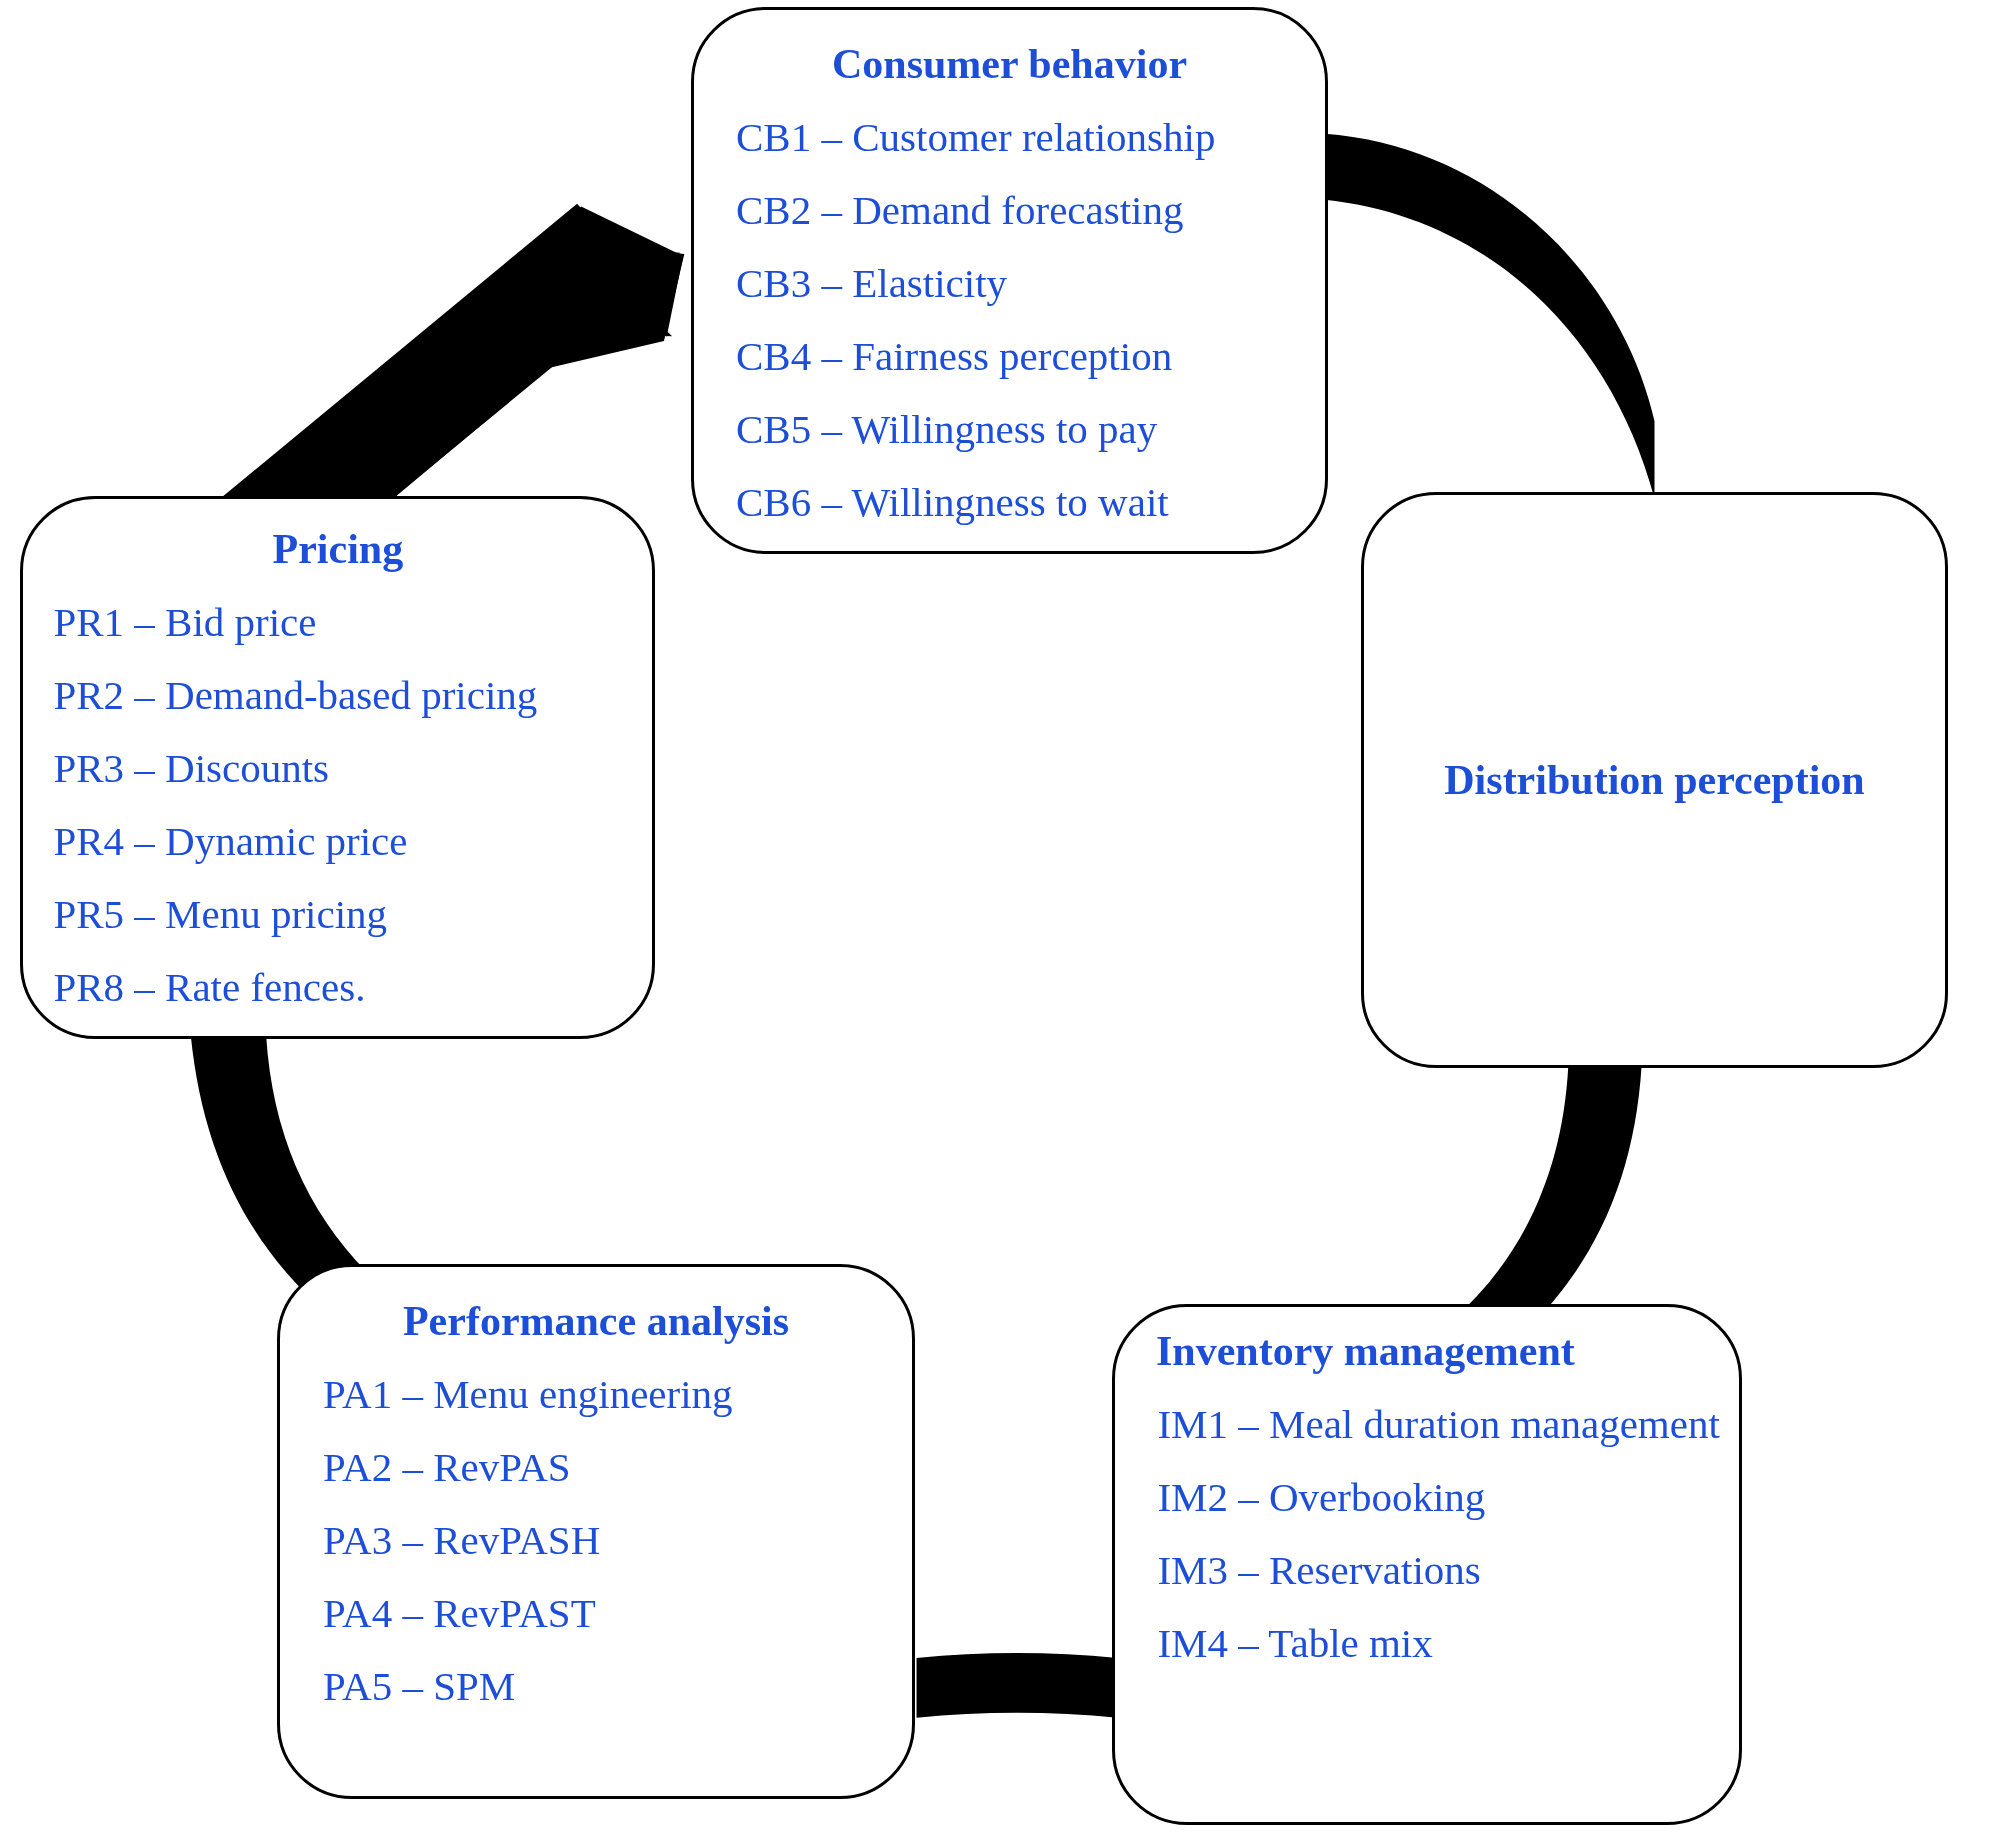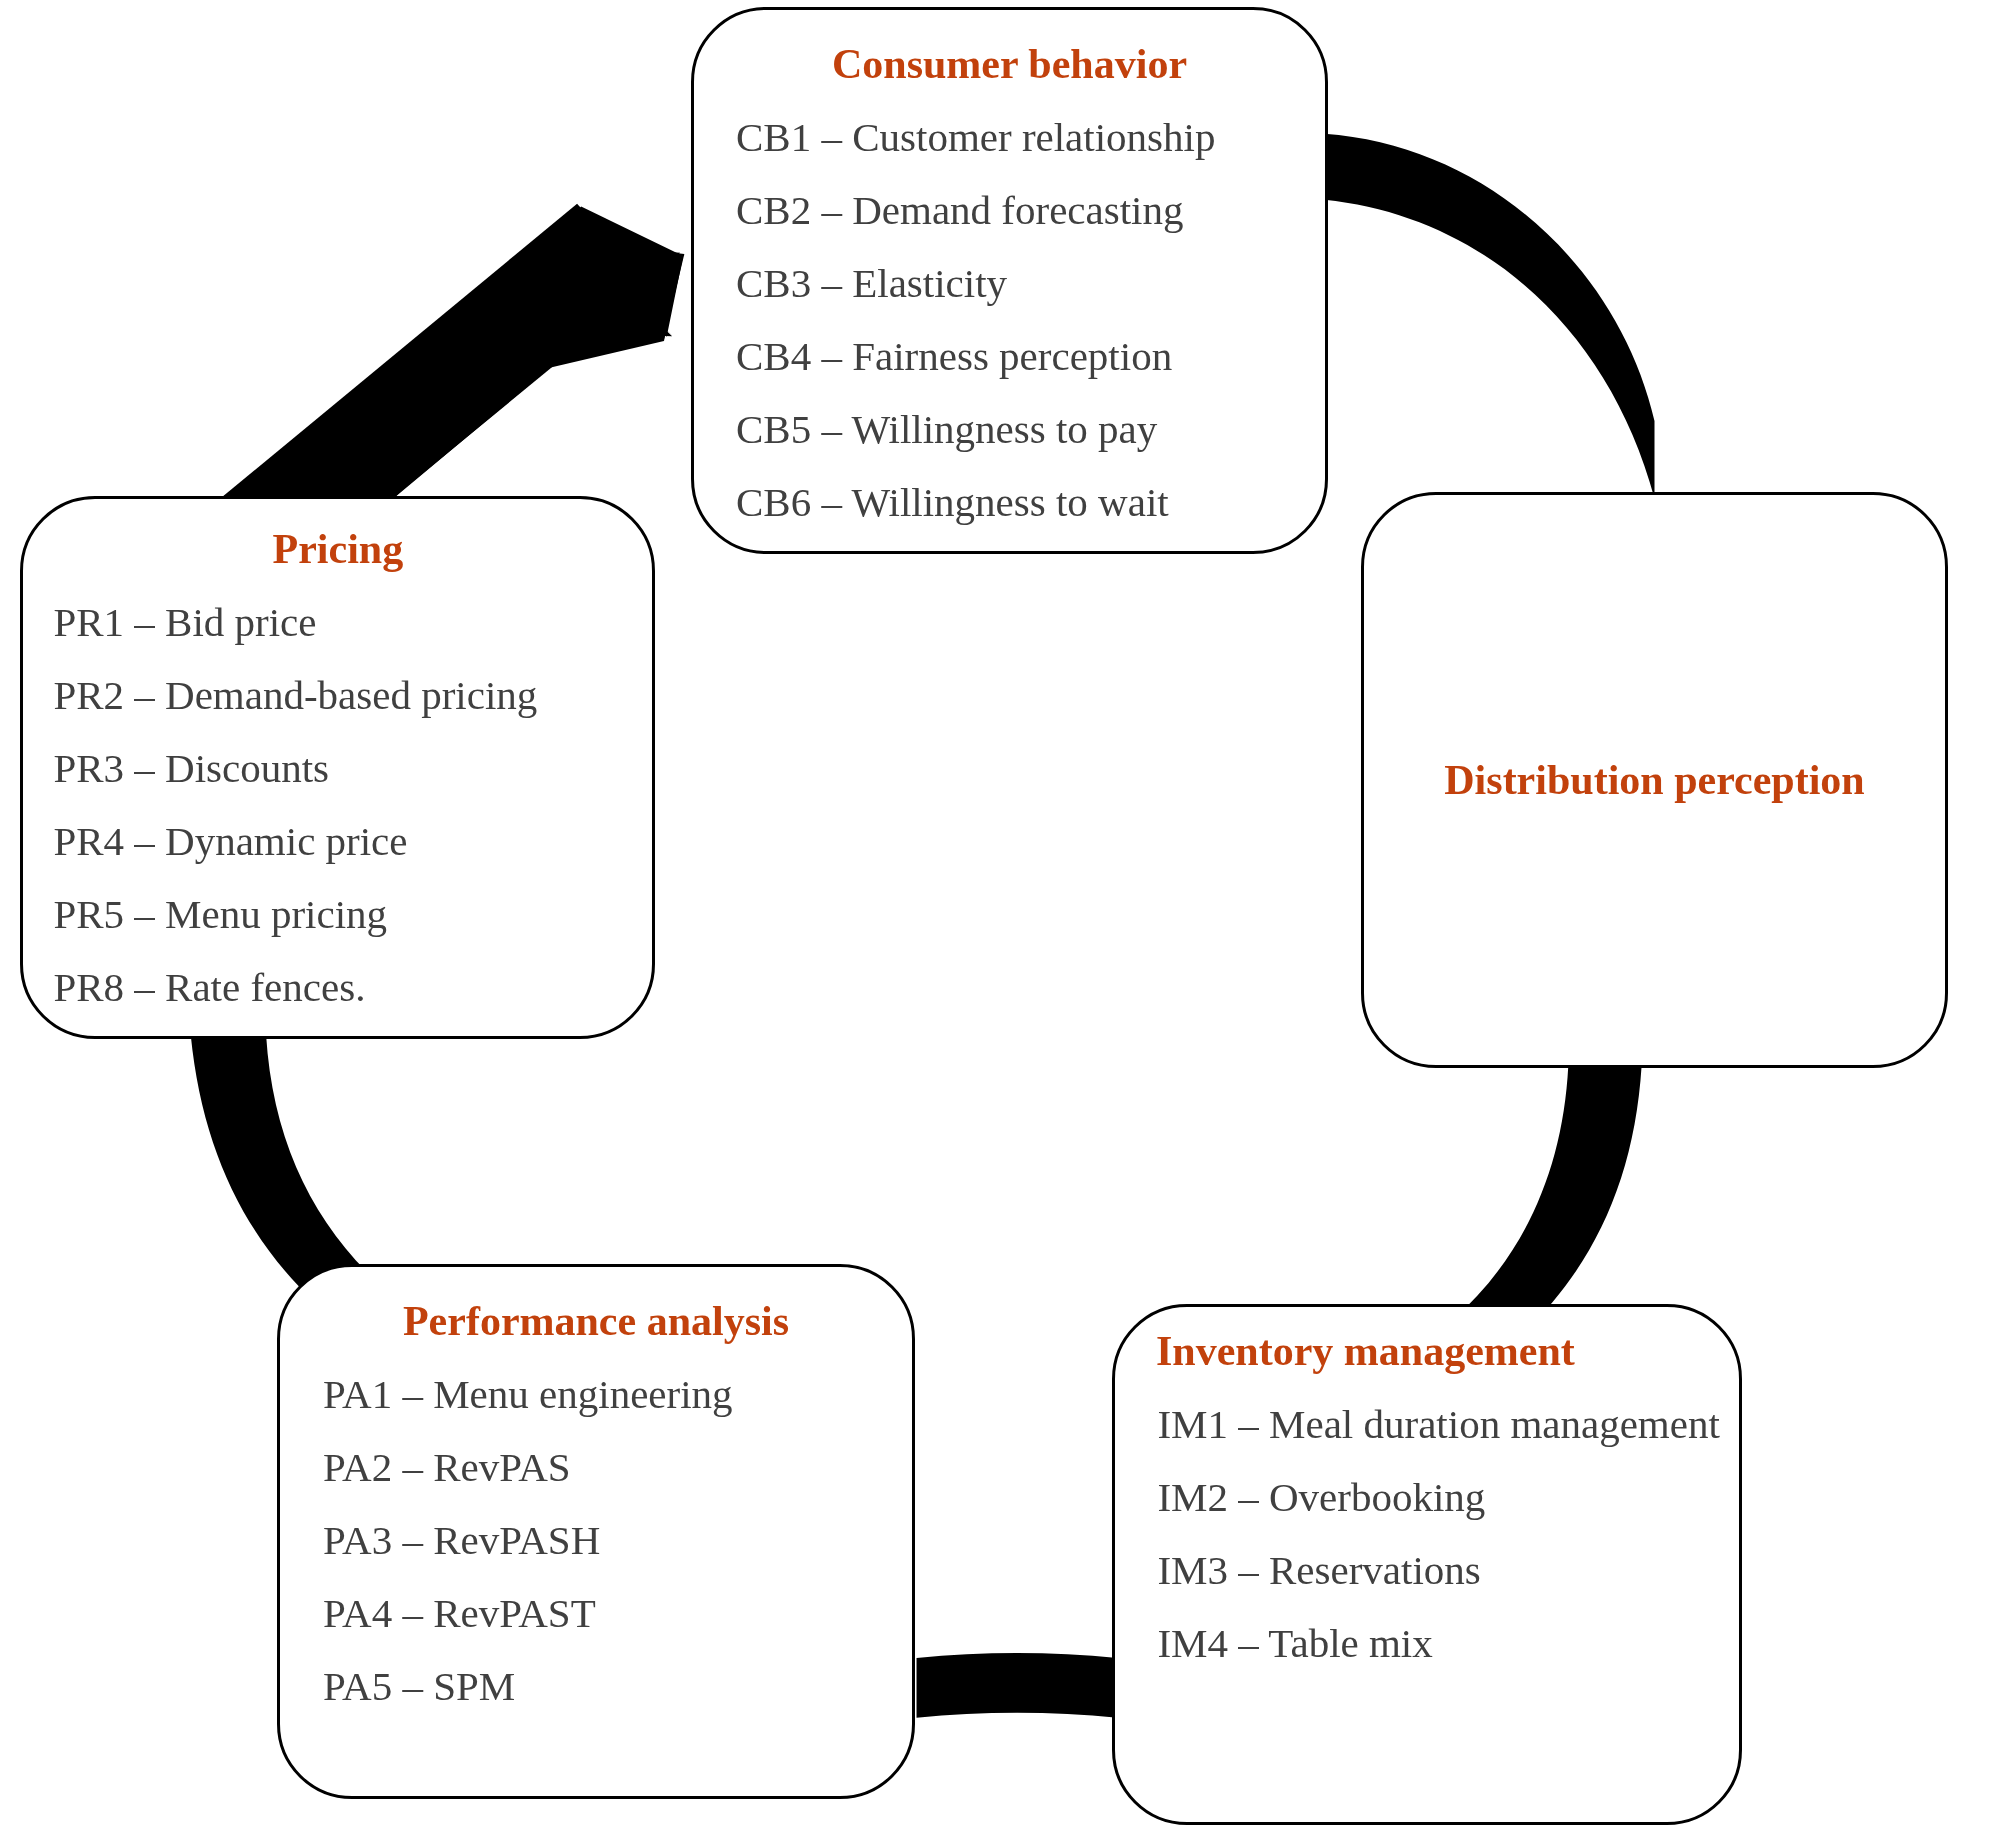--- a/index.html
+++ b/index.html
@@ -36,34 +36,34 @@
   .node-inner {
     position: relative;
     width: 100%;
     height: 100%;
     box-sizing: border-box;
   }
   .node-title {
     font-weight: bold;
     font-size: 42px;
     line-height: 1.0;
-    color: #c2410c;
+    color: #1d4ed8;
     white-space: nowrap;
   }
   .node-title.center { text-align: center; }
   .node-title.left   { text-align: left; }
   .item-list {
     list-style: none;
     margin: 0;
     padding: 0;
   }
   .item-list li {
     font-size: 41px;
     line-height: 1.0;
-    color: #404040;
+    color: #1d4ed8;
     white-space: nowrap;
     margin-top: 32px;
   }
 
   
   #node-consumer-behavior { left: 691px; top: 6.8px; width: 637px; height: 547px; }
   #node-consumer-behavior .node-inner { padding: 33px 0 0 0; }
   #node-consumer-behavior .node-title { margin: 0 0 16.3px 0; }
   #node-consumer-behavior .item-list { margin-left: 42px; }
   #node-consumer-behavior .item-list li { margin-bottom: 22.4px; }

